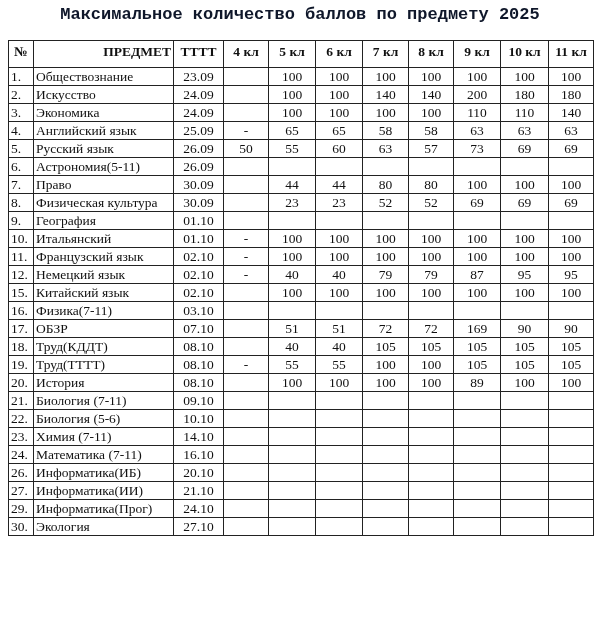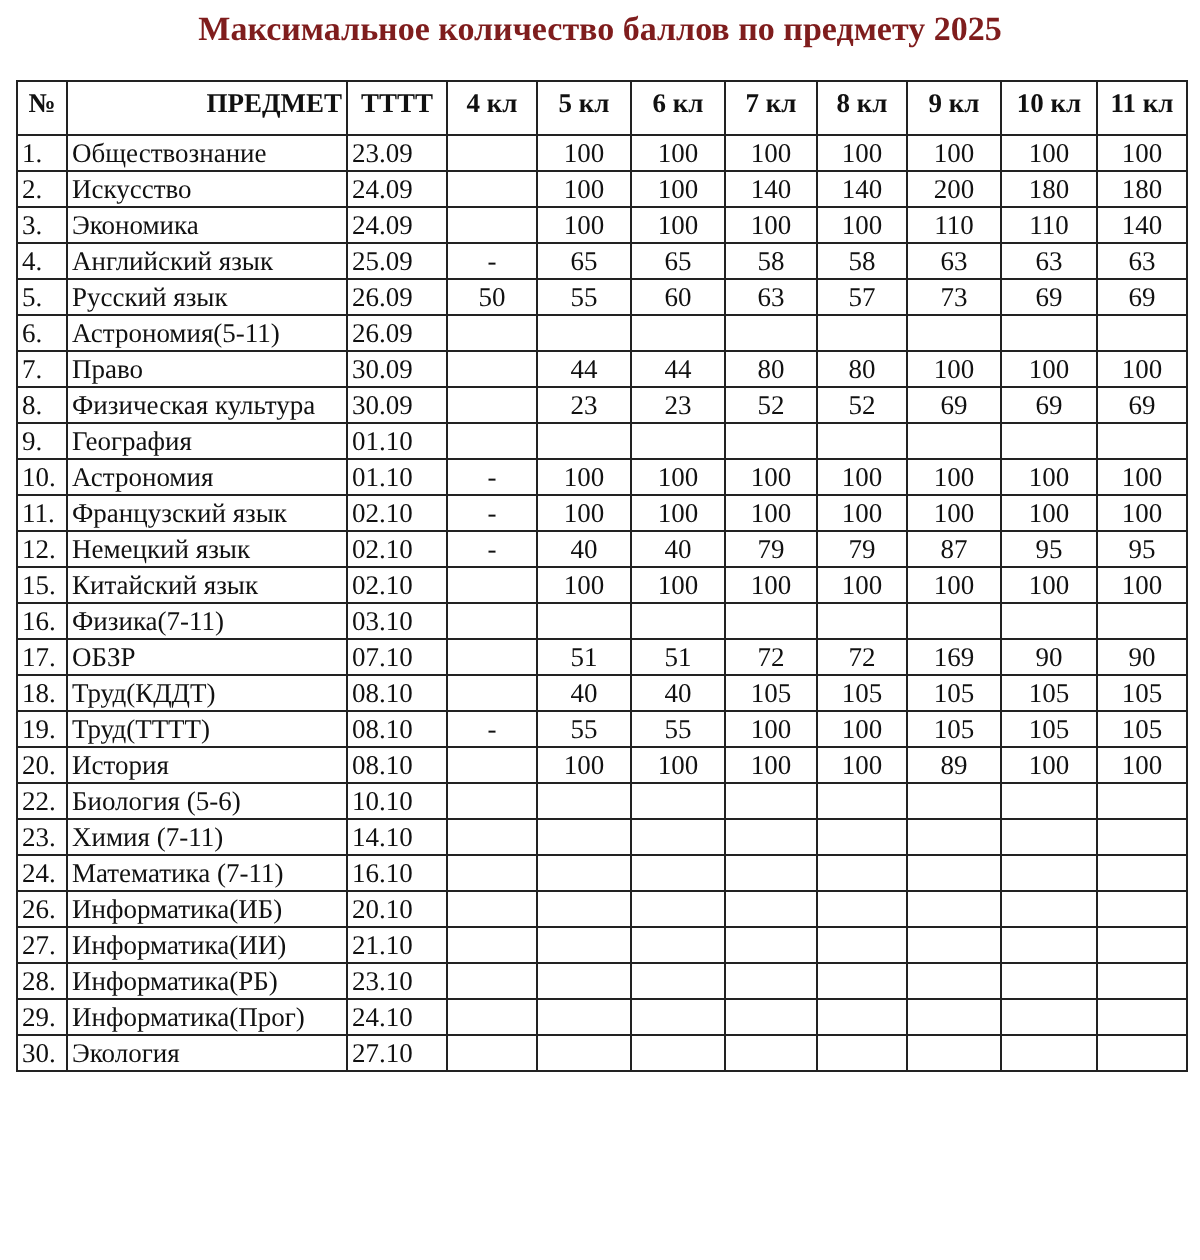--- a/index.html
+++ b/index.html
@@ -15,22 +15,22 @@
     font-family: "Liberation Serif", serif;
     color: #000000;
     overflow: hidden;
   }
   .doc-title {
     margin: 0;
     padding-top: 5px;
     text-align: center;
     font-size: 17px;
     font-weight: bold;
-    color: #7f1d1d;
-    font-family: Liberation Serif, serif;
+    color: #0f172a;
+    font-family: Liberation Mono, monospace;
   }
   table.scores {
     position: absolute;
     left: 8px;
     top: 40px;
     width: 585px;
     border-collapse: collapse;
     table-layout: fixed;
   }
   table.scores th,
@@ -61,21 +61,21 @@
   td.num {
     text-align: left;
     padding-left: 4px;
   }
   td.subject {
     text-align: left;
     padding-left: 6px;
     padding-right: 12px;
   }
   td.date {
-    text-align: left;
+    text-align: center;
   }
   td.score {
     text-align: center;
   }
 </style>
 </head>
 <body>
 
 <div class="page">
   <h1 class="doc-title">Максимальное количество баллов по предмету 2025</h1>
@@ -222,21 +222,21 @@
           <td class="score"></td>
           <td class="score"></td>
           <td class="score"></td>
           <td class="score"></td>
           <td class="score"></td>
           <td class="score"></td>
           <td class="score"></td>
         </tr>
         <tr>
           <td class="num">10.</td>
-          <td class="subject">Астрономия</td>
+          <td class="subject">Итальянский</td>
           <td class="date">01.10</td>
           <td class="score">-</td>
           <td class="score">100</td>
           <td class="score">100</td>
           <td class="score">100</td>
           <td class="score">100</td>
           <td class="score">100</td>
           <td class="score">100</td>
           <td class="score">100</td>
         </tr>
@@ -338,20 +338,33 @@
           <td class="score"></td>
           <td class="score">100</td>
           <td class="score">100</td>
           <td class="score">100</td>
           <td class="score">100</td>
           <td class="score">89</td>
           <td class="score">100</td>
           <td class="score">100</td>
         </tr>
         <tr>
+          <td class="num">21.</td>
+          <td class="subject">Биология (7-11)</td>
+          <td class="date">09.10</td>
+          <td class="score"></td>
+          <td class="score"></td>
+          <td class="score"></td>
+          <td class="score"></td>
+          <td class="score"></td>
+          <td class="score"></td>
+          <td class="score"></td>
+          <td class="score"></td>
+        </tr>
+        <tr>
           <td class="num">22.</td>
           <td class="subject">Биология (5-6)</td>
           <td class="date">10.10</td>
           <td class="score"></td>
           <td class="score"></td>
           <td class="score"></td>
           <td class="score"></td>
           <td class="score"></td>
           <td class="score"></td>
           <td class="score"></td>
@@ -393,33 +406,20 @@
           <td class="score"></td>
           <td class="score"></td>
           <td class="score"></td>
           <td class="score"></td>
           <td class="score"></td>
         </tr>
         <tr>
           <td class="num">27.</td>
           <td class="subject">Информатика(ИИ)</td>
           <td class="date">21.10</td>
-          <td class="score"></td>
-          <td class="score"></td>
-          <td class="score"></td>
-          <td class="score"></td>
-          <td class="score"></td>
-          <td class="score"></td>
-          <td class="score"></td>
-          <td class="score"></td>
-        </tr>
-        <tr>
-          <td class="num">28.</td>
-          <td class="subject">Информатика(РБ)</td>
-          <td class="date">23.10</td>
           <td class="score"></td>
           <td class="score"></td>
           <td class="score"></td>
           <td class="score"></td>
           <td class="score"></td>
           <td class="score"></td>
           <td class="score"></td>
           <td class="score"></td>
         </tr>
         <tr>

